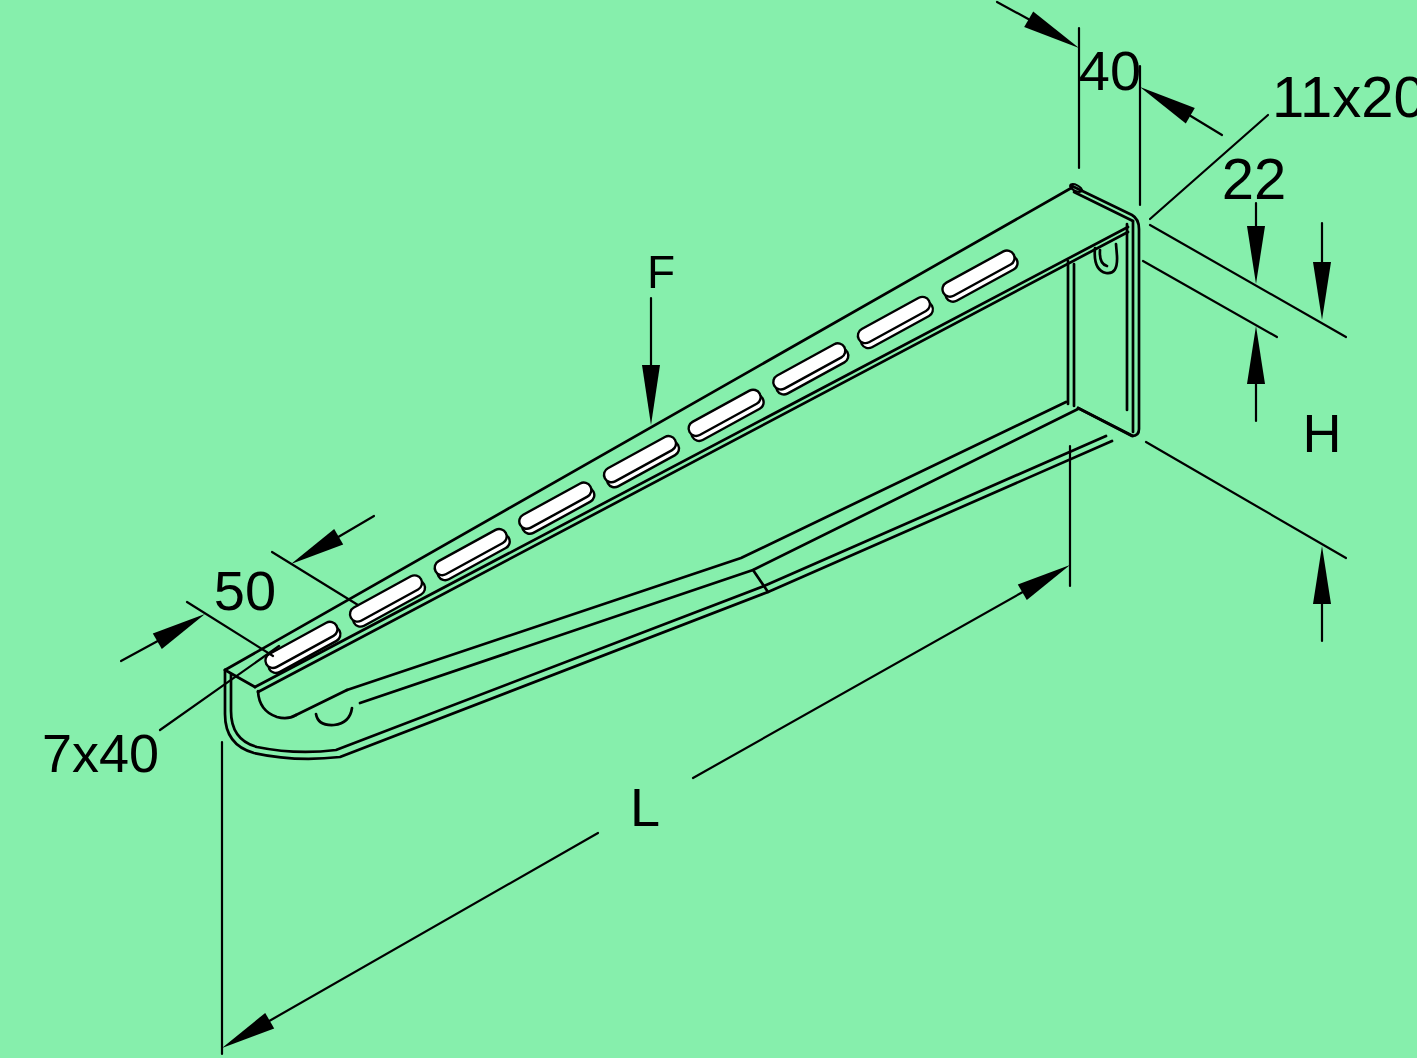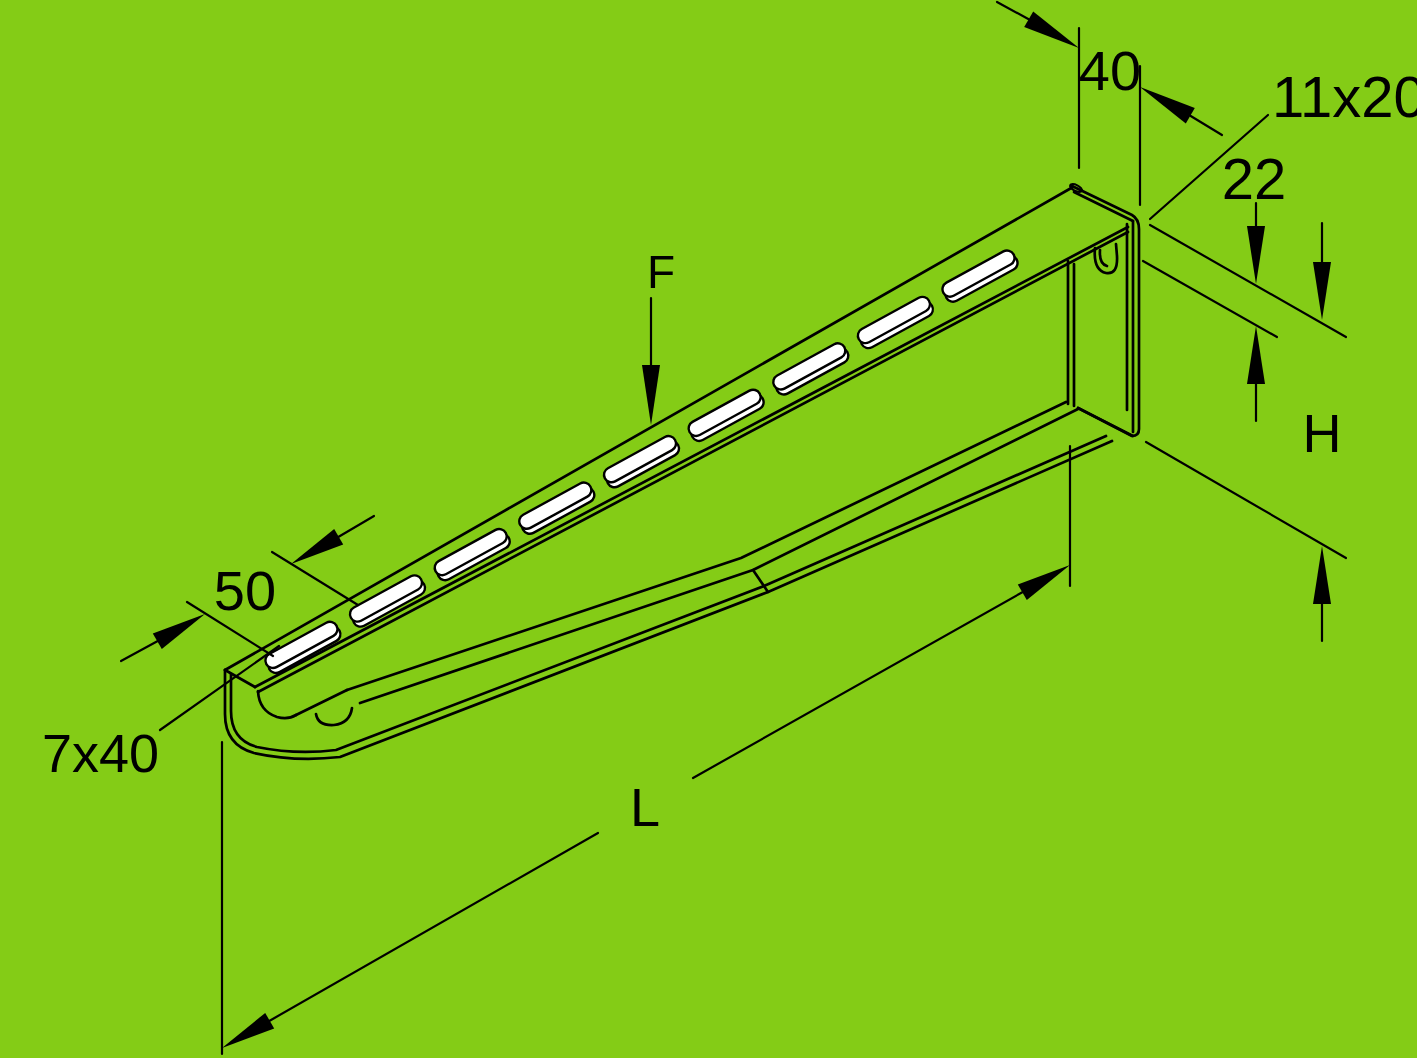--- a/index.html
+++ b/index.html
@@ -1,17 +1,17 @@
 <!DOCTYPE html>
 <html><head>
 <meta charset="utf-8">
 <style>
   html,body{margin:0;padding:0;background:#ffffff;}
   body{width:1417px;height:1058px;overflow:hidden;font-family:"Liberation Sans",sans-serif;}
-  #stage{position:relative;width:1417px;height:1058px;background:#84cc16;}
+  #stage{position:relative;width:1417px;height:1058px;background:#86efac;}
   svg{display:block;}
   .part{fill:none;stroke:#000;stroke-width:2.7;stroke-linecap:round;stroke-linejoin:round;}
   .partfill{fill:#fff;stroke:#000;stroke-width:2.4;}
   .dim{fill:none;stroke:#000;stroke-width:2.2;stroke-linecap:round;}
   .ah{fill:#000;stroke:none;}
   .lbl{fill:#000;font-family:"Liberation Sans",sans-serif;}
 </style>
 </head>
 <body>
 

